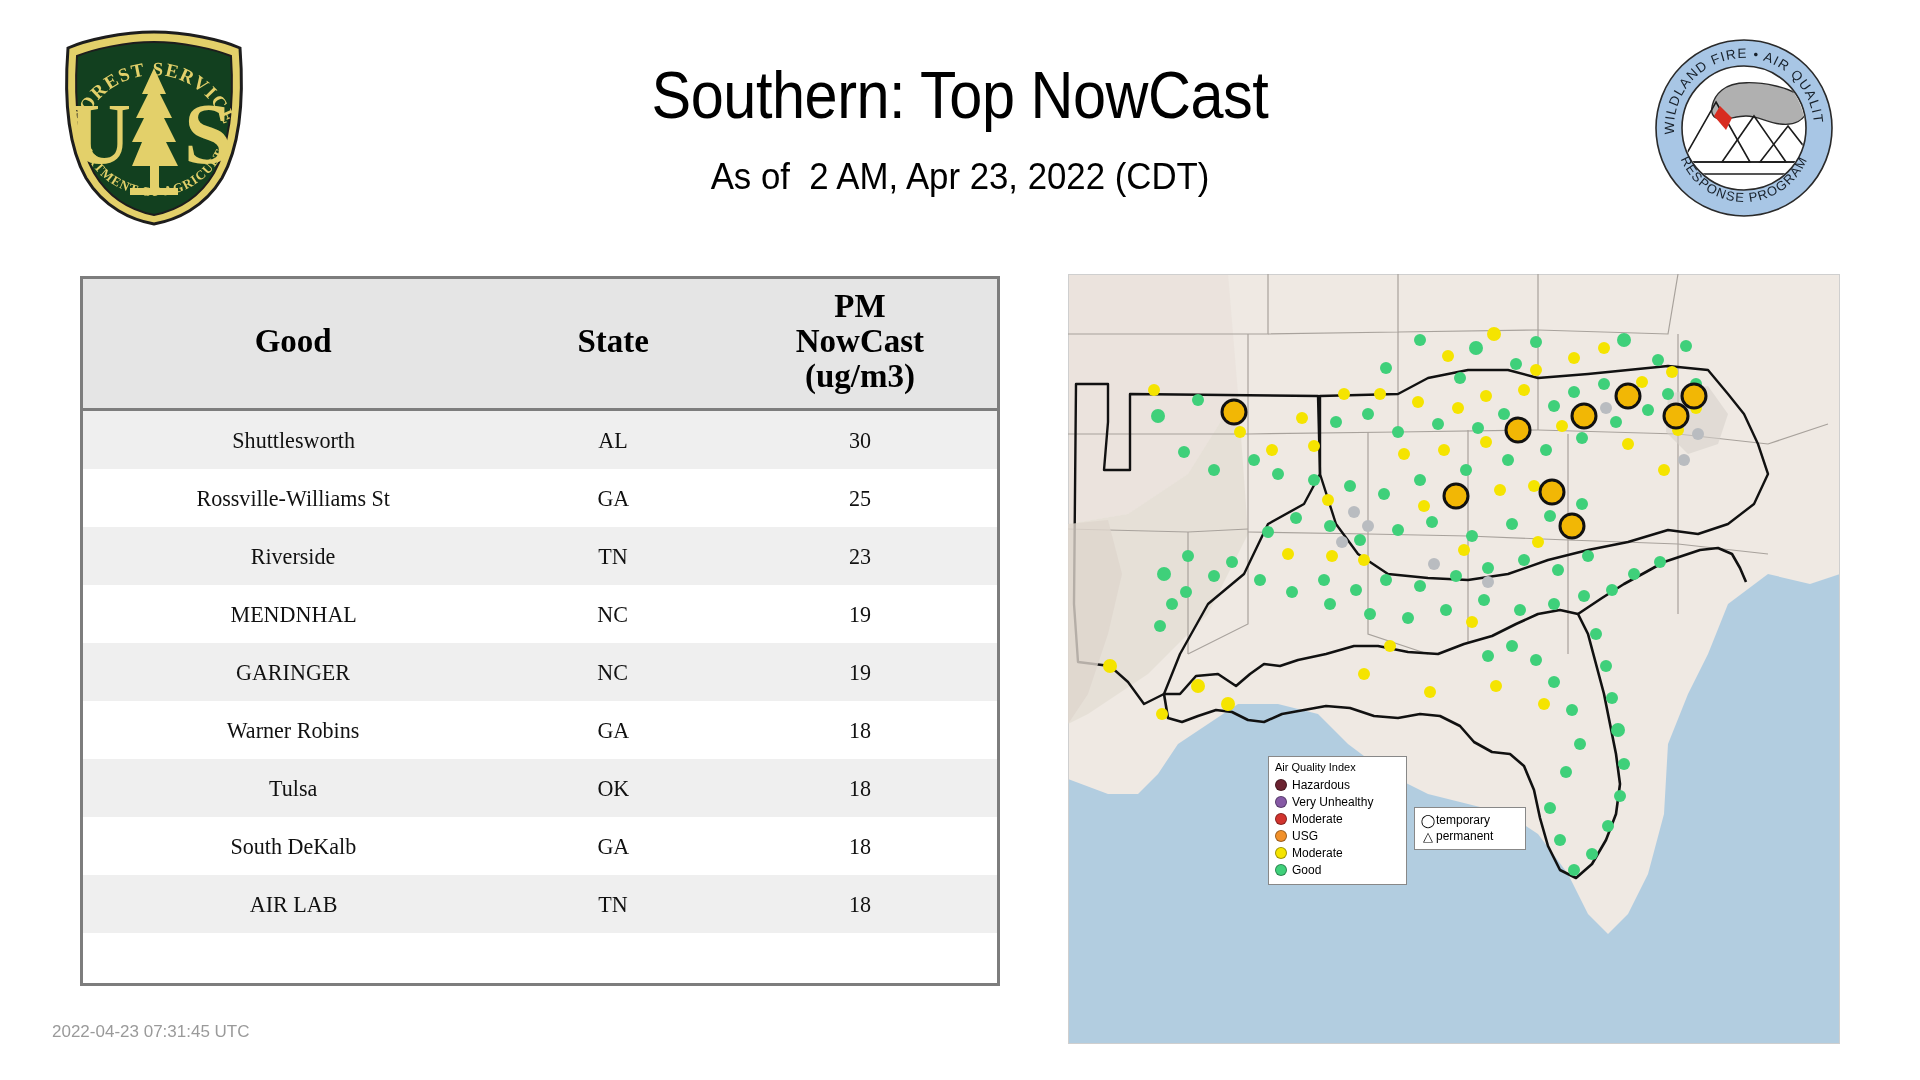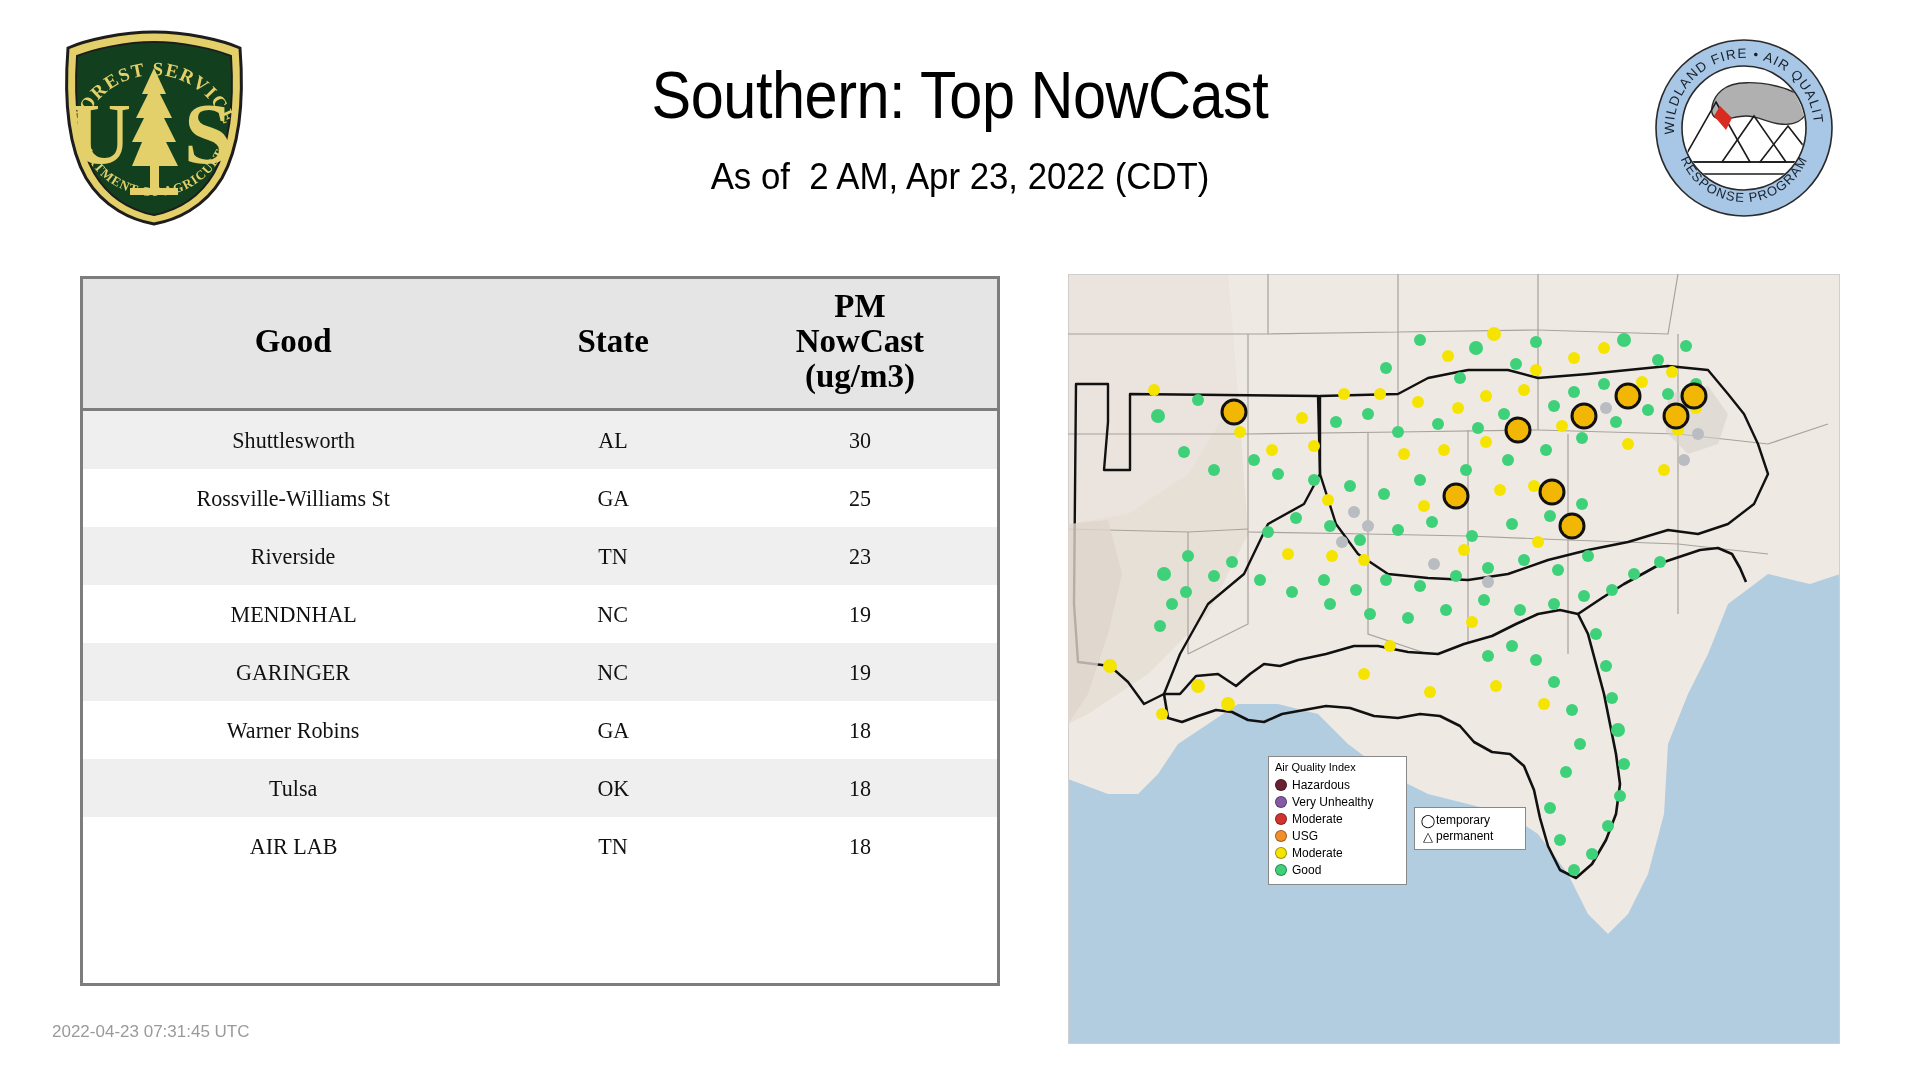--- a/index.html
+++ b/index.html
@@ -182,20 +182,25 @@
             <td><span class="sq">19</span></td>
           </tr>
           <tr>
             <td><span class="sq">Warner Robins</span></td>
             <td><span class="sq">GA</span></td>
             <td><span class="sq">18</span></td>
           </tr>
           <tr>
             <td><span class="sq">Tulsa</span></td>
             <td><span class="sq">OK</span></td>
+            <td><span class="sq">18</span></td>
+          </tr>
+          <tr>
+            <td><span class="sq">South DeKalb</span></td>
+            <td><span class="sq">GA</span></td>
             <td><span class="sq">18</span></td>
           </tr>
           <tr>
             <td><span class="sq">AIR LAB</span></td>
             <td><span class="sq">TN</span></td>
             <td><span class="sq">18</span></td>
           </tr>
         </tbody>
     </table>
   </div>

